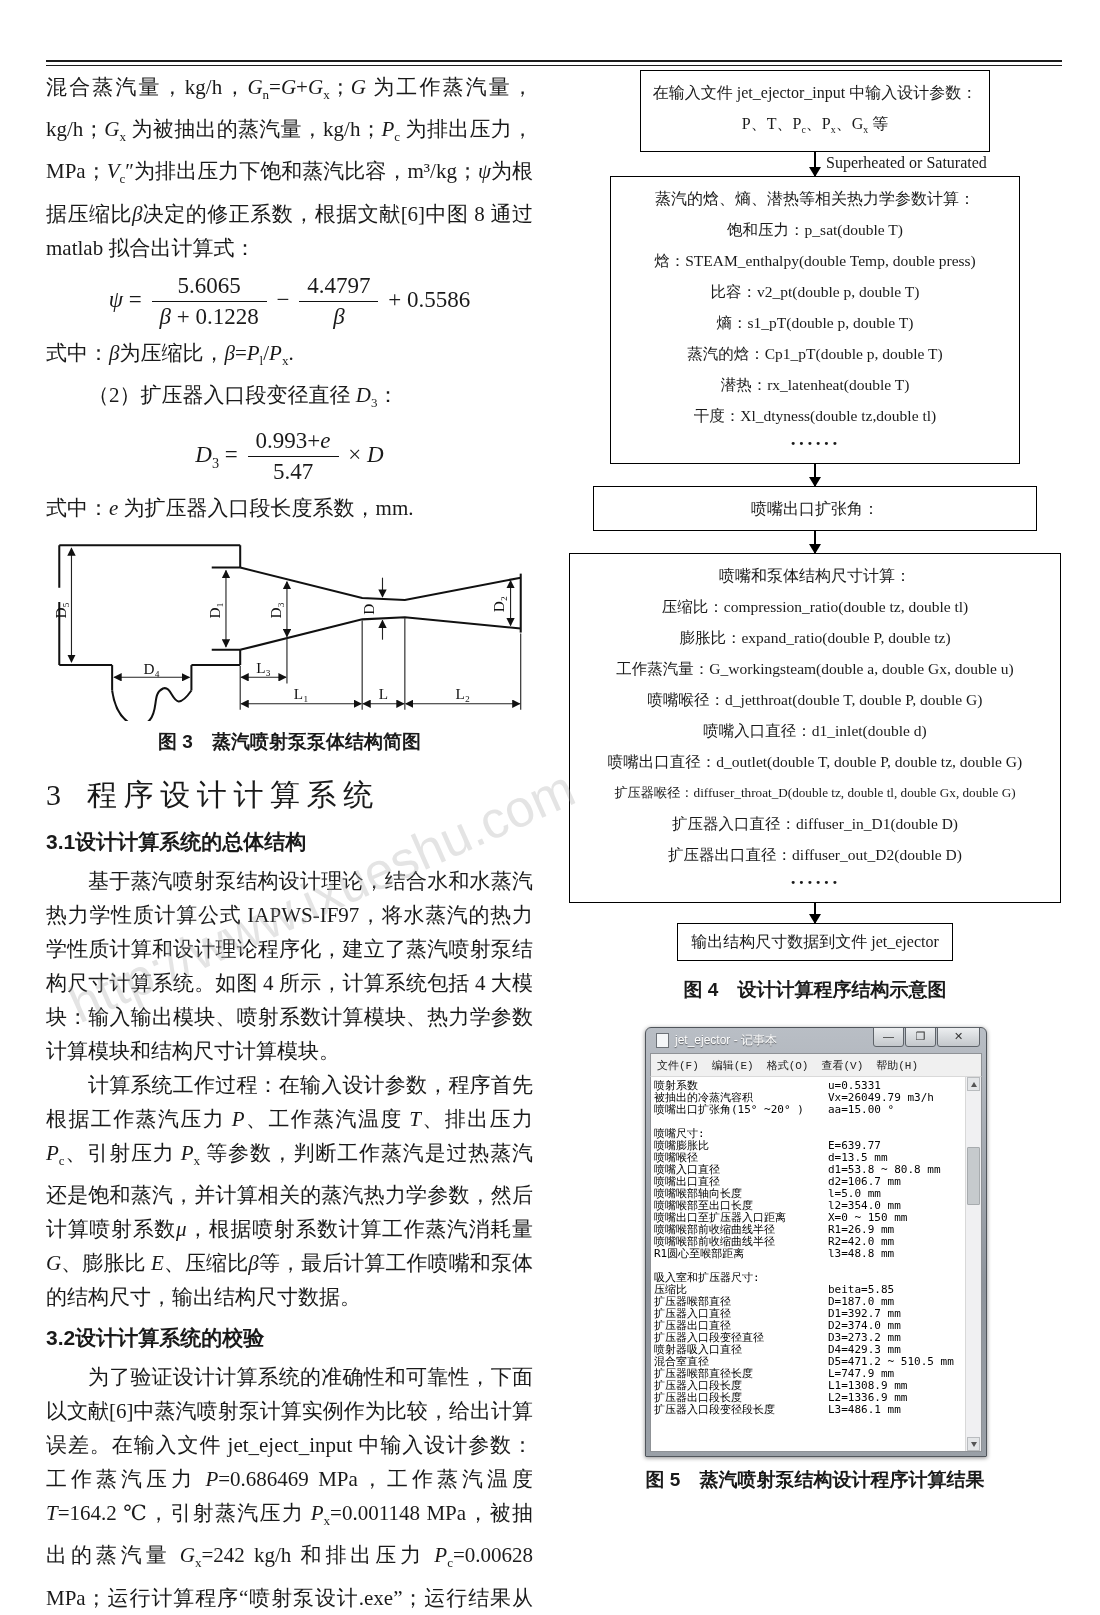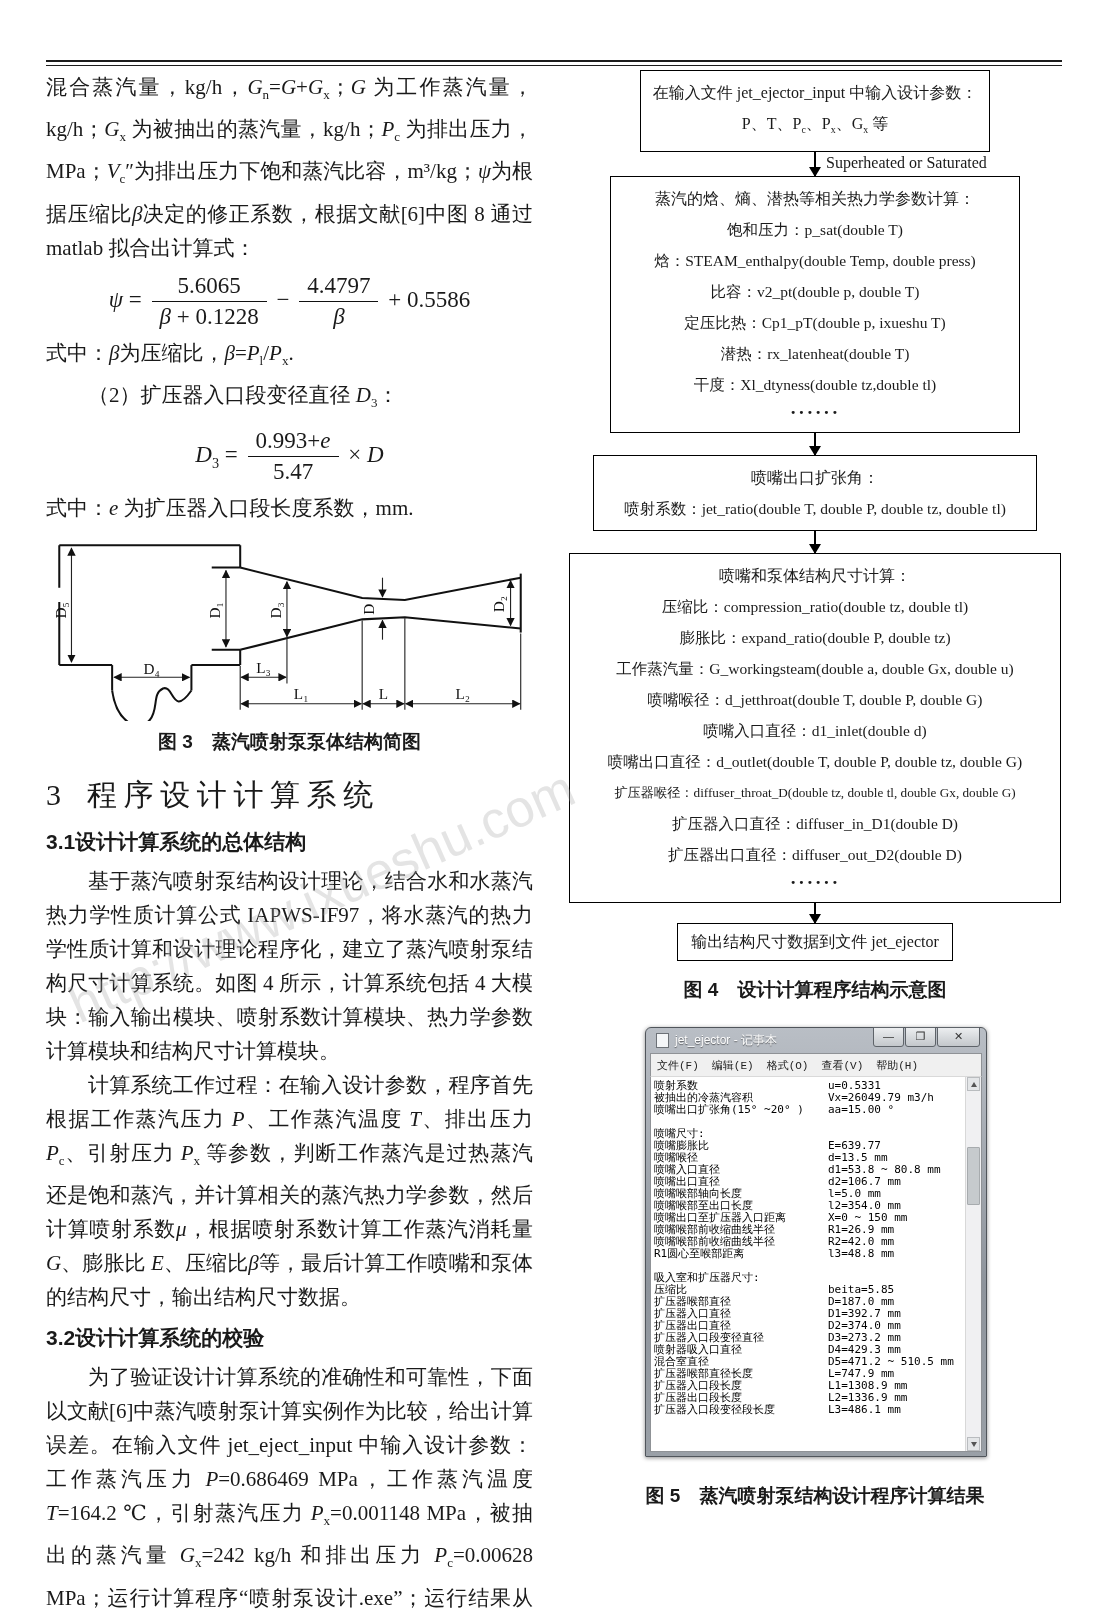--- a/index.html
+++ b/index.html
@@ -65,21 +65,21 @@
   .nrow .lb{flex:0 0 174px;overflow:hidden;}
   .nrow .vl{flex:1;}
   .sbar{position:absolute;top:0;right:0;bottom:0;width:15px;background:#f0f0f2;border-left:1px solid #d8d8d8;}
   .sbtn{position:absolute;left:1px;width:13px;height:14px;background:#e4e6e8;border:1px solid #b9bcbf;box-sizing:border-box;}
   .sbtn.up{top:0;}
   .sbtn.dn{bottom:0;}
   .tri{position:absolute;left:3px;width:0;height:0;border-left:3.5px solid transparent;border-right:3.5px solid transparent;}
   .tri.u{top:4px;border-bottom:5px solid #555;}
   .tri.d{top:4px;border-top:5px solid #555;}
   .sthumb{position:absolute;left:1px;top:70px;width:13px;height:58px;background:#c6cacd;border:1px solid #a7abae;border-radius:1px;box-sizing:border-box;}
-  .cap5{margin-top:26px;}
+  .cap5{margin-top:10px;}
 </style>
 </head>
 <body>
 
 <div class="page">
 
   <div class="hdr-rule"></div>
 
   <div class="wm">http://www.ixueshu.com</div>
 
@@ -180,30 +180,30 @@
     </div>
     <div class="arrow a1">
       <span class="albl">Superheated or Saturated</span>
     </div>
 
     <div class="fbox b2">
       <div class="fline t">蒸汽的焓、熵、潜热等相关热力学参数计算：</div>
       <div class="fline">饱和压力：p_sat(double T)</div>
       <div class="fline">焓：STEAM_enthalpy(double Temp, double press)</div>
       <div class="fline">比容：v2_pt(double p, double T)</div>
-      <div class="fline">定压比热：Cp1_pT(double p, ixueshu T)</div>
+      <div class="fline">熵：s1_pT(double p, double T)</div>
+      <div class="fline">蒸汽的焓：Cp1_pT(double p, double T)</div>
       <div class="fline">潜热：rx_latenheat(double T)</div>
       <div class="fline">干度：Xl_dtyness(double tz,double tl)</div>
       <div class="fline dots">······</div>
     </div>
     <div class="arrow a2"></div>
 
     <div class="fbox b3">
       <div class="fline t">喷嘴出口扩张角：</div>
-      <div class="fline">喷射系数：jet_ratio(double T, double P, double tz, double tl)</div>
     </div>
     <div class="arrow a3"></div>
 
     <div class="fbox b4">
       <div class="fline t">喷嘴和泵体结构尺寸计算：</div>
       <div class="fline">压缩比：compression_ratio(double tz, double tl)</div>
       <div class="fline">膨胀比：expand_ratio(double P, double tz)</div>
       <div class="fline">工作蒸汽量：G_workingsteam(double a, double Gx, double u)</div>
       <div class="fline">喷嘴喉径：d_jetthroat(double T, double P, double G)</div>
       <div class="fline">喷嘴入口直径：d1_inlet(double d)</div>

